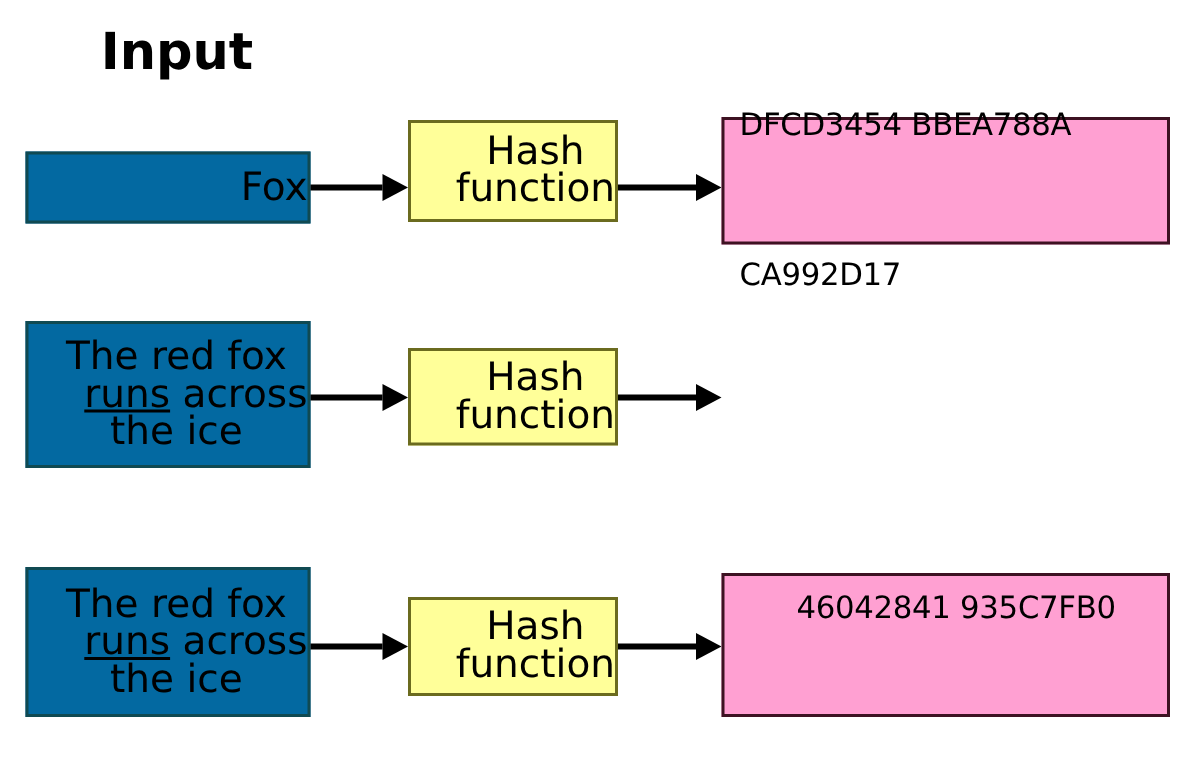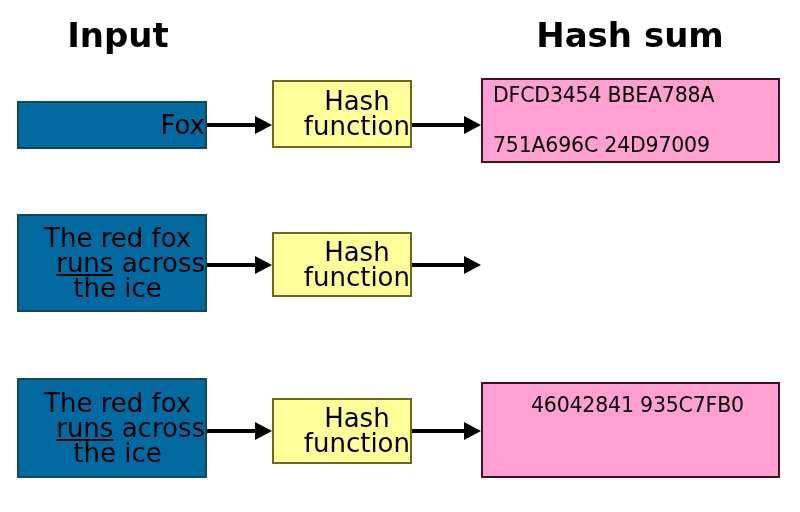--- a/index.html
+++ b/index.html
@@ -95,21 +95,20 @@
     border-left: 17px solid #000000;
     transform: translateY(-9px);
   }
 </style>
 </head>
 <body>
 
 <div id="diagram">
 
   <div class="col-heading" id="heading-input">Input</div>
-  <div class="col-heading" id="heading-hash">Hash sum</div>
 
   <div class="box box-input" style="left:17px; top:101px; width:190px; height:48px;">
     <span class="box-inner">Fox</span>
   </div>
 
   <div class="arrow" style="left:207px; top:125px; width:65px;">
     <div class="arrow-line" style="width:48px;"></div>
     <div class="arrow-head" style="left:48px;"></div>
   </div>
 
@@ -120,21 +119,22 @@
   </div>
 
   <div class="arrow" style="left:412px; top:125px; width:69px;">
     <div class="arrow-line" style="width:52px;"></div>
     <div class="arrow-head" style="left:52px;"></div>
   </div>
 
   <div class="box box-hash" style="left:481px; top:78px; width:299px; height:85px;">
     <span class="box-inner">
       <span>DFCD3454 BBEA788A</span><br>
-      <span>751A696C 24D97009</span><br>
+      <br>
+      <span>CA992D17</span>
     </span>
   </div>
 
   <div class="box box-input" style="left:17px; top:214px; width:190px; height:98px;">
     <span class="box-inner">
       <span>The red fox</span><br>
       <span class="underlined">runs</span><span> across</span><br>
       <span>the ice</span>
     </span>
   </div>

